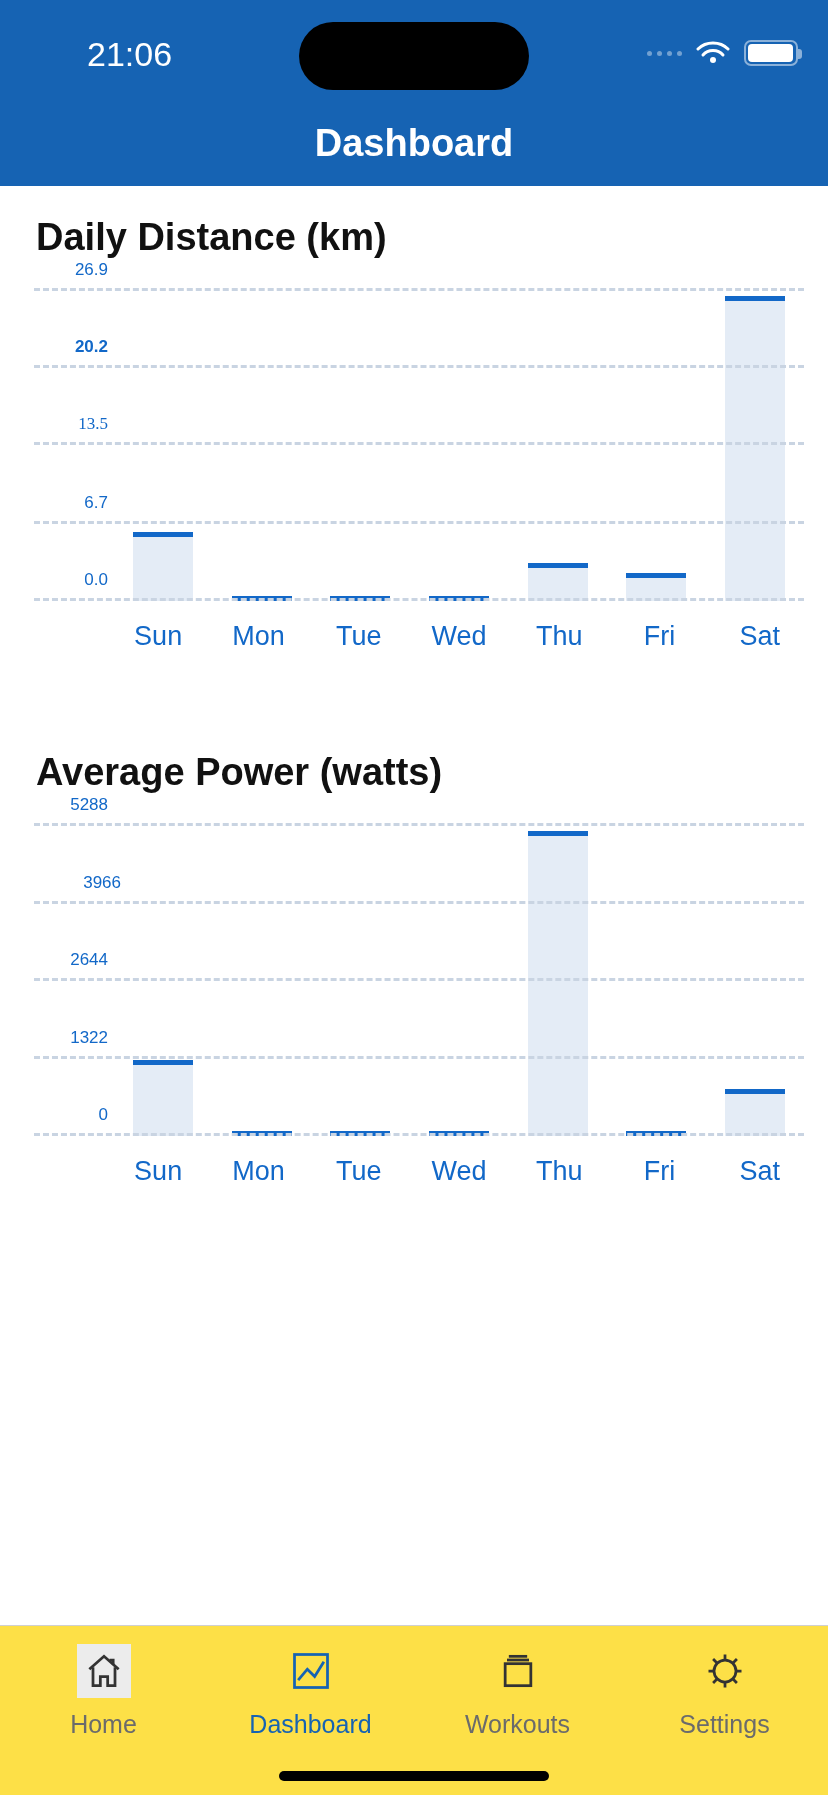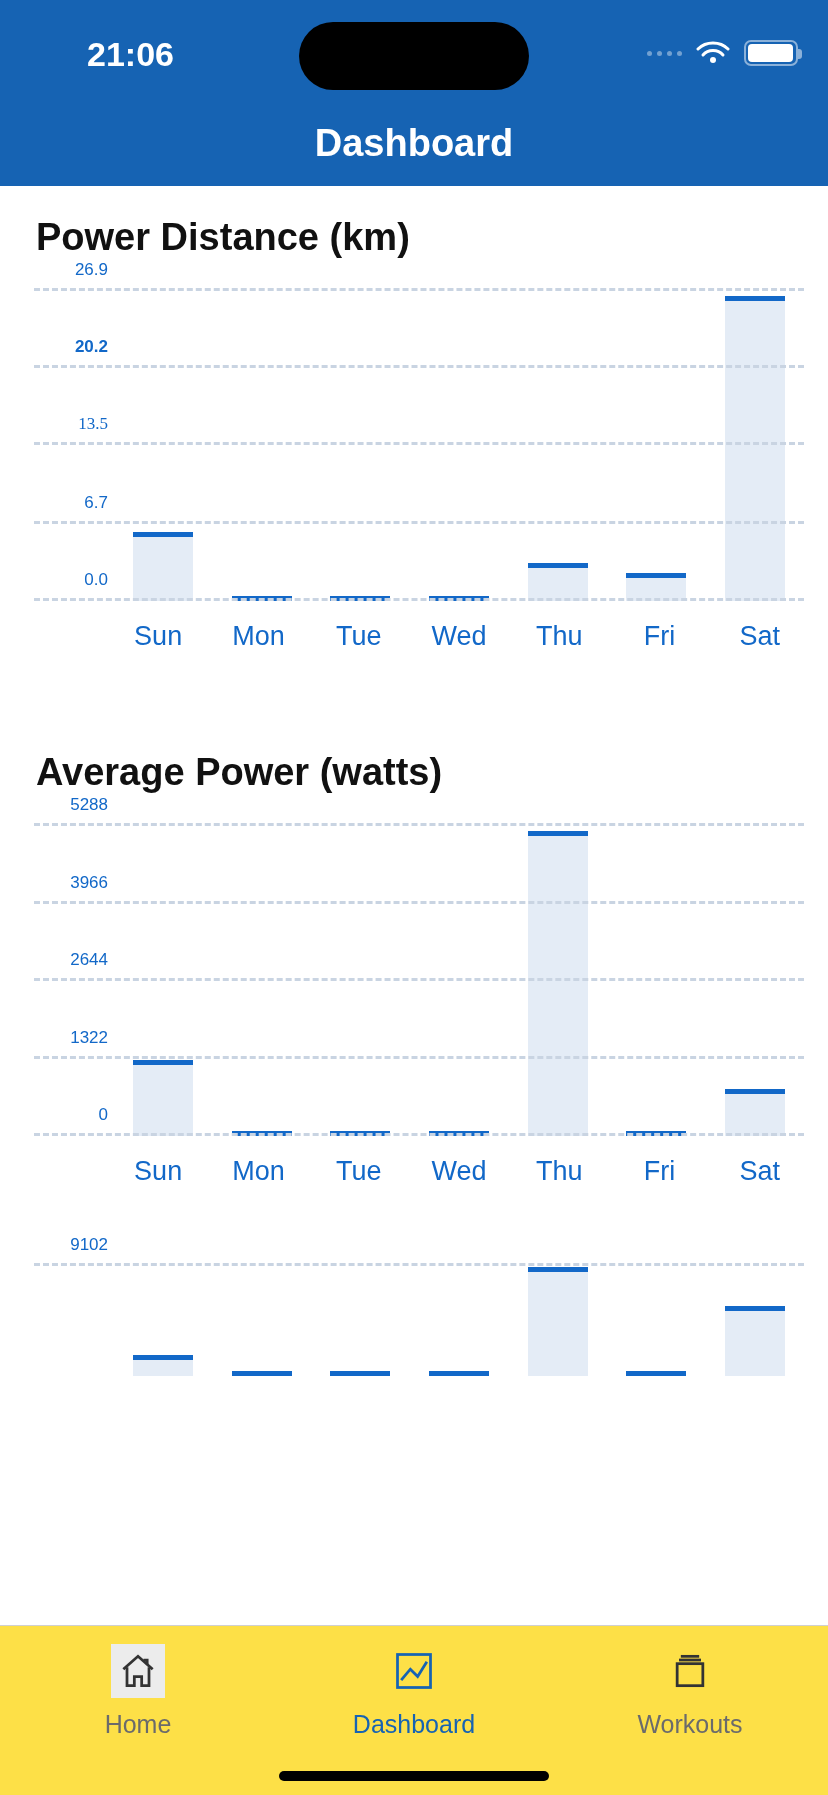--- a/index.html
+++ b/index.html
@@ -17,21 +17,21 @@
     background: #1663b3;
     height: 100px;
     position: relative;
     color: #fff;
   }
   .status-time {
     position: absolute;
     left: 87px;
     top: 35px;
     font-size: 34px;
-    font-weight: 700;
+    font-weight: 400;
   }
   .notch {
     position: absolute;
     left: 50%;
     top: 22px;
     transform: translateX(-50%);
     width: 230px;
     height: 68px;
     background: #000;
     border-radius: 40px;
@@ -235,21 +235,21 @@
       </div>
   </div>
 </div>
 
 <div class="header">
   <span>Dashboard</span>
 </div>
 
 <div class="content">
 
-  <div class="section-title">Power Distance (km)</div>
+  <div class="section-title">Daily Distance (km)</div>
   <div class="chart" id="chart0">
     <div class="plot">
         <div class="bars">
           <div class="bar-slot">
             <div class="bar" style="height: 22.3048%;"></div>
           </div>
           <div class="bar-slot">
             <div class="bar" style="height: 0px;"></div>
           </div>
           <div class="bar-slot">
@@ -318,66 +318,37 @@
             <div class="bar" style="height: 15.1286%;"></div>
           </div>
         </div>
         <div class="grid-line" style="bottom: 0%;"></div>
         <div class="grid-label" style="bottom: 0%;">0</div>
         <div class="grid-line" style="bottom: 25%;"></div>
         <div class="grid-label" style="bottom: 25%;">1322</div>
         <div class="grid-line" style="bottom: 50%;"></div>
         <div class="grid-label" style="bottom: 50%;">2644</div>
         <div class="grid-line" style="bottom: 75%;"></div>
-        <div class="grid-label" style="bottom: 75%;">3966</div>
+        <div class="grid-label" style="bottom: 75%; margin-left: 13px;">3966</div>
         <div class="grid-line" style="bottom: 100%;"></div>
         <div class="grid-label" style="bottom: 100%;">5288</div>
       </div>
     <div class="x-labels">
         <div>Sun</div>
         <div>Mon</div>
         <div>Tue</div>
         <div>Wed</div>
         <div>Thu</div>
         <div>Fri</div>
         <div>Sat</div>
       </div>
   </div>
 
   <div class="section-gap"></div>
 
-  <div class="chart cut" id="chart2">
-    <div class="plot">
-        <div class="bars">
-          <div class="bar-slot">
-            <div class="bar" style="height: 18.6772%;"></div>
-          </div>
-          <div class="bar-slot">
-            <div class="bar" style="height: 0px;"></div>
-          </div>
-          <div class="bar-slot">
-            <div class="bar" style="height: 0px;"></div>
-          </div>
-          <div class="bar-slot">
-            <div class="bar" style="height: 0px;"></div>
-          </div>
-          <div class="bar-slot">
-            <div class="bar" style="height: 98.8794%;"></div>
-          </div>
-          <div class="bar-slot">
-            <div class="bar" style="height: 0px;"></div>
-          </div>
-          <div class="bar-slot">
-            <div class="bar" style="height: 63.7223%;"></div>
-          </div>
-        </div>
-        <div class="grid-line" style="bottom: 100%;"></div>
-        <div class="grid-label" style="bottom: 100%;">9102</div>
-      </div>
-  </div>
 
 </div>
 
 <div class="tabbar">
   <div class="tab home-tab">
     <div class="iconbox">
       <svg viewBox="0 0 48 48" width="44" height="44" fill="none" stroke="#333" stroke-width="3">
         <path d="M8 22 L24 8 L40 22"></path>
         <path d="M12 20 V40 H20 V30 H28 V40 H36 V20"></path>
         <path d="M30 12 H34 V17"></path>
@@ -397,14 +368,23 @@
   <div class="tab">
     <div class="iconbox">
       <svg viewBox="0 0 48 48" width="44" height="44" fill="none" stroke="#333" stroke-width="3">
         <rect x="10" y="16" width="28" height="24"></rect>
         <path d="M12 12 H36"></path>
         <path d="M14 8 H34"></path>
       </svg>
     </div>
     <span>Workouts</span>
   </div>
+  <div class="tab">
+    <div class="iconbox">
+      <svg viewBox="0 0 48 48" width="44" height="44" fill="none" stroke="#333" stroke-width="3">
+        <circle cx="24" cy="24" r="12"></circle>
+        <path d="M24 6 V12 M24 36 V42 M6 24 H12 M36 24 H42 M11 11 L15 15 M33 33 L37 37 M37 11 L33 15 M15 33 L11 37"></path>
+      </svg>
+    </div>
+    <span>Settings</span>
+  </div>
   <div class="home-indicator"></div>
 </div>
 
 </body></html>

